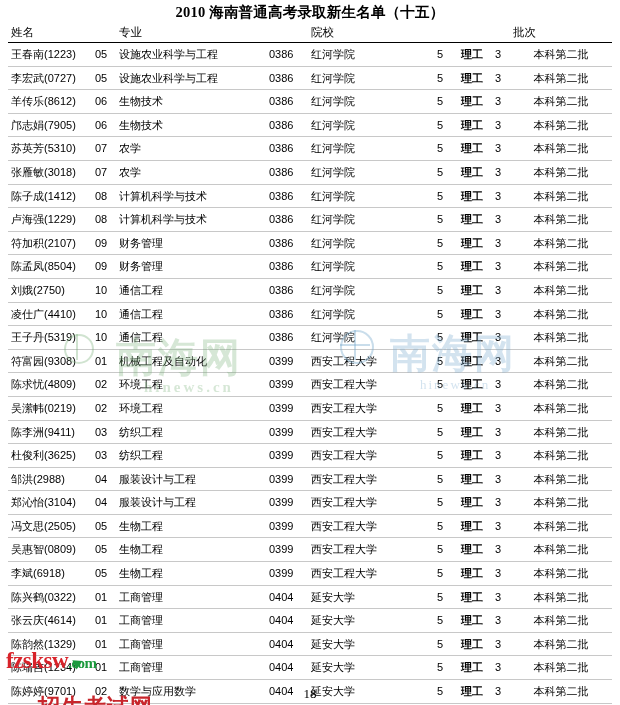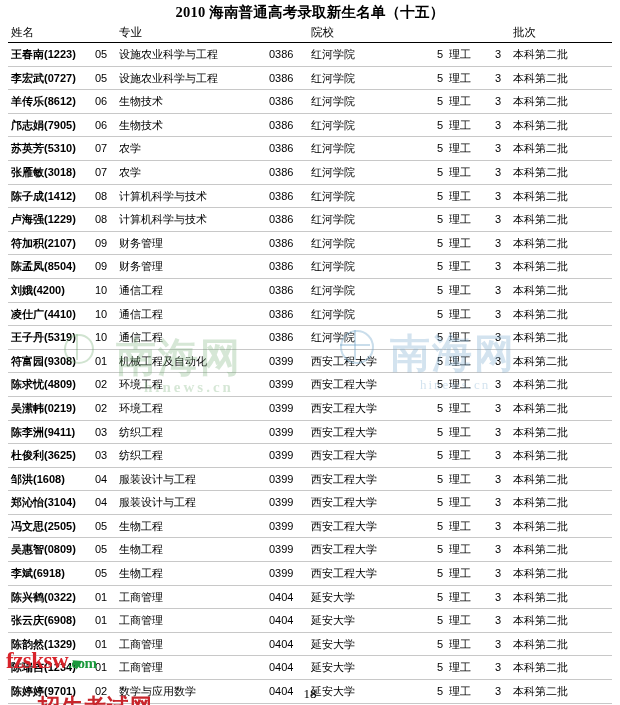--- a/index.html
+++ b/index.html
@@ -61,29 +61,29 @@
 
   table.list td {
     padding: 1px 3px;
     height: 20.6px;
     line-height: 20.6px;
     vertical-align: middle;
     white-space: nowrap;
     overflow: hidden;
     border-bottom: 1px solid #c8c8c8;
   }
-  td.name  { padding-left: 14px; font-weight: bold; }
+  td.name  { padding-left: 14px; }
   td.mcode { text-align: left; }
   td.major { padding-left: 5px; }
   td.scode { text-align: left; }
   td.school{ padding-left: 4px; }
   td.n1    { text-align: right; padding-right: 6px; }
-  td.track { text-align: left; }
+  td.track { text-align: right; font-weight: bold; }
   td.n2    { text-align: center; }
-  td.batch { text-align: left; padding-left: 2px; }
+  td.batch { text-align: center; padding-left: 2px; }
 
   
   .wm {
     position: absolute;
     pointer-events: none;
     user-select: none;
     margin-left: 20px;
   }
   .wm-1 {
     left: 96px;
@@ -350,21 +350,21 @@
           <td class="mcode">09</td>
           <td class="major">财务管理</td>
           <td class="scode">0386</td>
           <td class="school">红河学院</td>
           <td class="n1">5</td>
           <td class="track">理工</td>
           <td class="n2">3</td>
           <td class="batch">本科第二批</td>
         </tr>
         <tr>
-          <td class="name">刘娥(4200)</td>
+          <td class="name">刘娥(2750)</td>
           <td class="mcode">10</td>
           <td class="major">通信工程</td>
           <td class="scode">0386</td>
           <td class="school">红河学院</td>
           <td class="n1">5</td>
           <td class="track">理工</td>
           <td class="n2">3</td>
           <td class="batch">本科第二批</td>
         </tr>
         <tr>
@@ -438,21 +438,21 @@
           <td class="mcode">03</td>
           <td class="major">纺织工程</td>
           <td class="scode">0399</td>
           <td class="school">西安工程大学</td>
           <td class="n1">5</td>
           <td class="track">理工</td>
           <td class="n2">3</td>
           <td class="batch">本科第二批</td>
         </tr>
         <tr>
-          <td class="name">邹洪(1608)</td>
+          <td class="name">邹洪(2988)</td>
           <td class="mcode">04</td>
           <td class="major">服装设计与工程</td>
           <td class="scode">0399</td>
           <td class="school">西安工程大学</td>
           <td class="n1">5</td>
           <td class="track">理工</td>
           <td class="n2">3</td>
           <td class="batch">本科第二批</td>
         </tr>
         <tr>
@@ -504,21 +504,21 @@
           <td class="mcode">01</td>
           <td class="major">工商管理</td>
           <td class="scode">0404</td>
           <td class="school">延安大学</td>
           <td class="n1">5</td>
           <td class="track">理工</td>
           <td class="n2">3</td>
           <td class="batch">本科第二批</td>
         </tr>
         <tr>
-          <td class="name">张云庆(6908)</td>
+          <td class="name">张云庆(4614)</td>
           <td class="mcode">01</td>
           <td class="major">工商管理</td>
           <td class="scode">0404</td>
           <td class="school">延安大学</td>
           <td class="n1">5</td>
           <td class="track">理工</td>
           <td class="n2">3</td>
           <td class="batch">本科第二批</td>
         </tr>
         <tr>

